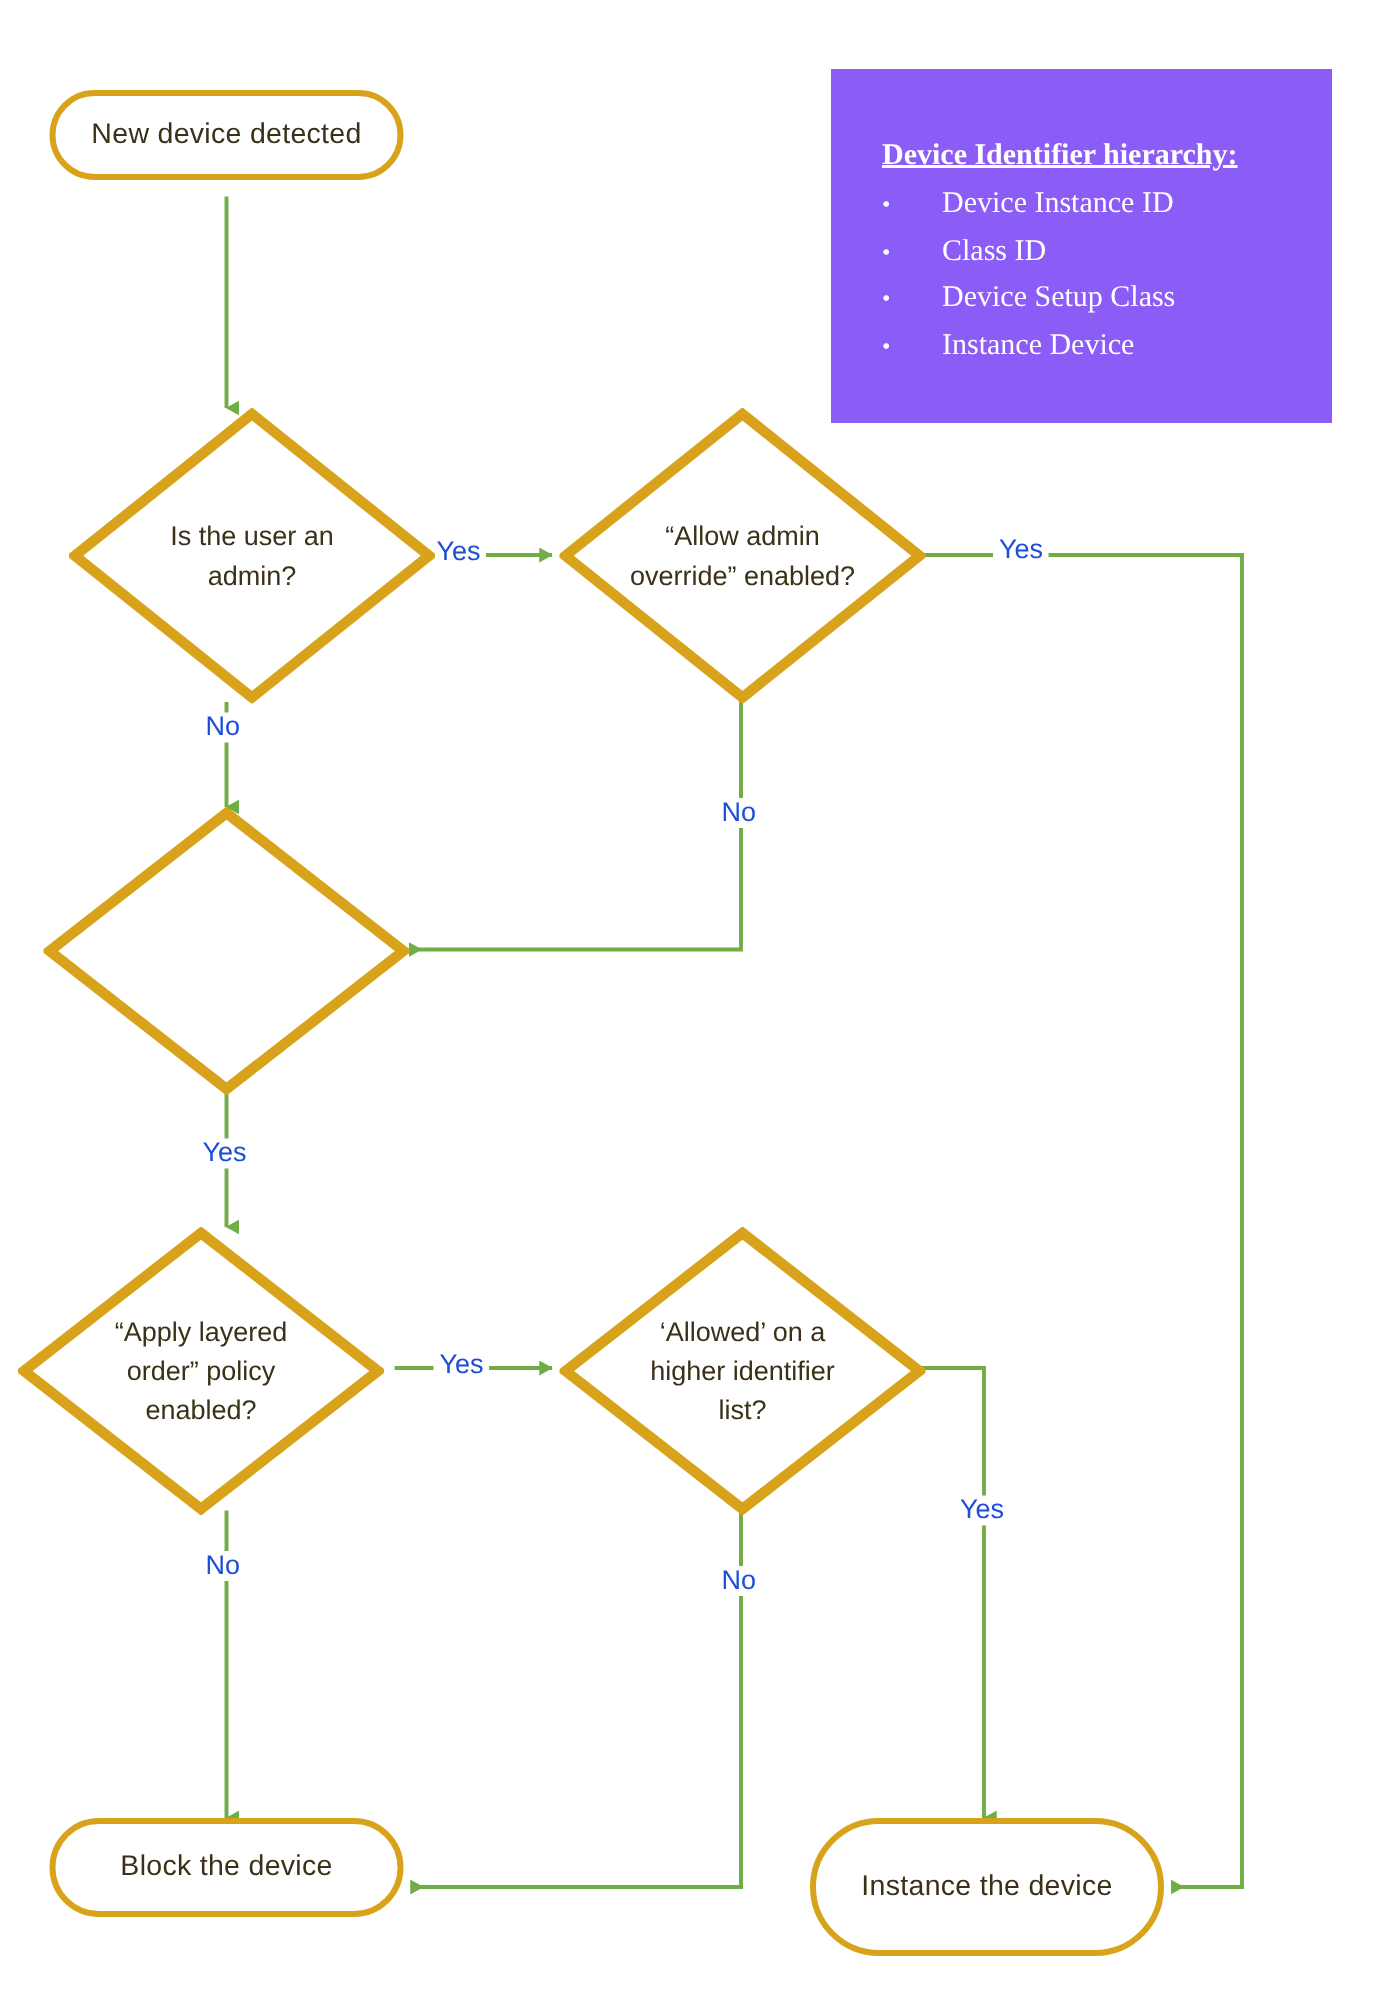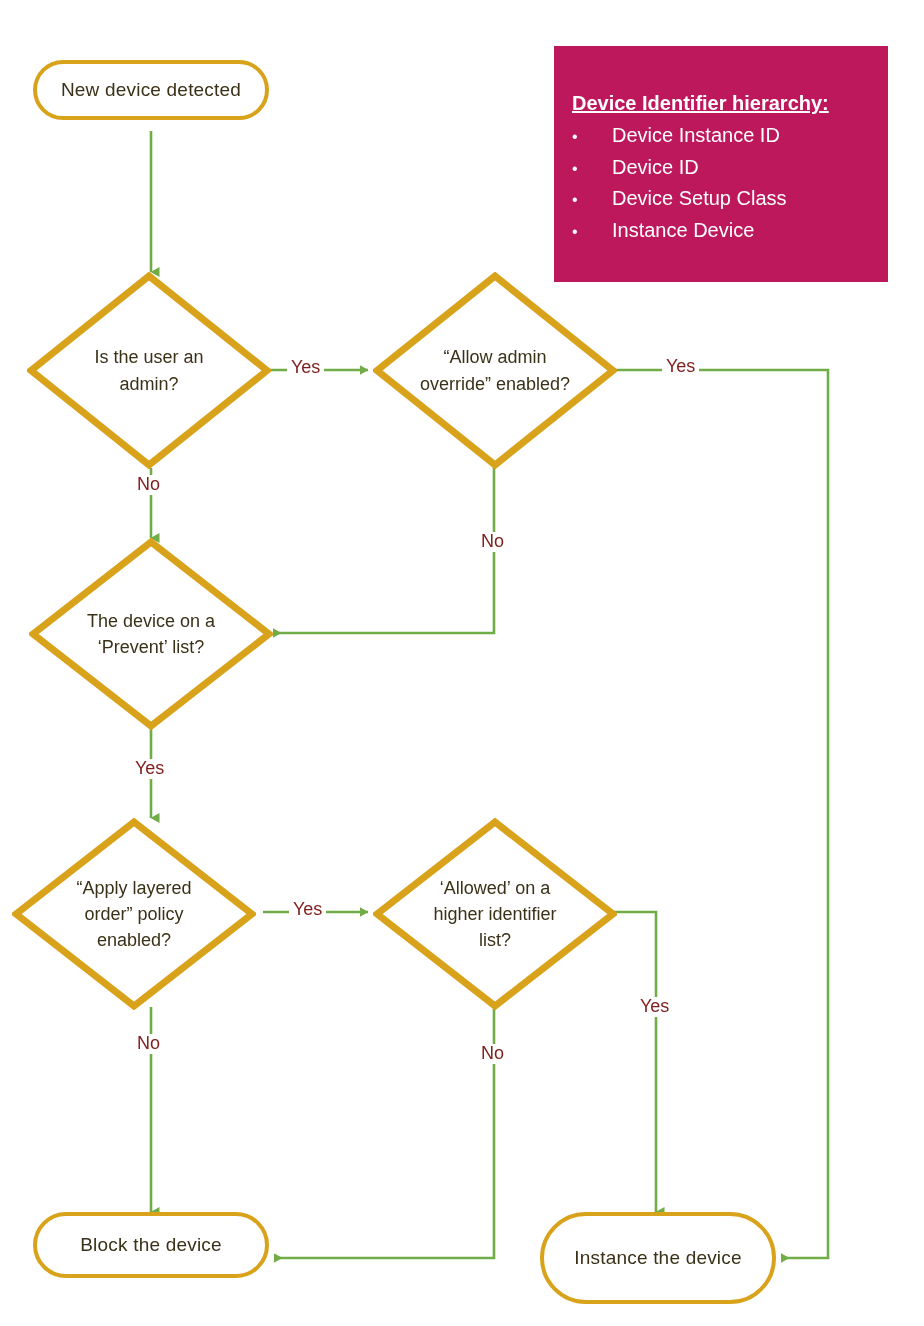--- a/index.html
+++ b/index.html
@@ -70,23 +70,24 @@
     justify-content: center;
     text-align: center;
     color: #3B3118;
     font-size: 18px;
     line-height: 1.45;
   }
 
   
   .legend {
     position: absolute;
-    background: #be185d;
+    background: #8b5cf6;
     box-sizing: border-box;
-    padding: 44px 0 0 0;
+    padding: 44px 0 0 16px;
+    font-family: Liberation Serif, serif;
   }
   .legend-title {
     color: #ffffff;
     font-size: 20px;
     font-weight: bold;
     text-decoration: underline;
     margin: 0 0 3px 18px;
     line-height: 1.35;
   }
   .legend-list {
@@ -107,21 +108,21 @@
     text-align: left;
     padding-left: 18px;
     box-sizing: border-box;
     font-size: 16px;
     color: #ffffff;
   }
 
   
   .edge-label {
     position: absolute;
-    color: #7f1d1d;
+    color: #1d4ed8;
     font-size: 18px;
     background: #ffffff;
     padding: 0 4px;
     white-space: nowrap;
     line-height: 1.1;
   }
 </style>
 </head>
 <body>
 
@@ -188,39 +189,38 @@
   <div class="edge-label" style="left:133px; top:1034px;">No</div>
 
   <div class="edge-label" style="left:636px; top:997px;">Yes</div>
 
   <div class="edge-label" style="left:477px; top:1044px;">No</div>
 
   <div class="node terminator" style="left:33px; top:48px; width:236px; height:60px;margin-top:12px;">
     <span class="label">New device detected</span>
   </div>
 
-  <div class="node decision" style="left:27px; top:272px; width:244px; height:197px;text-decoration:underline;">
+  <div class="node decision" style="left:46px; top:272px; width:244px; height:197px;text-decoration:underline;">
     <svg class="diamond-svg" viewBox="0 0 244 197" preserveAspectRatio="none">
       <polygon points="122,4 240,98.5 122,193 4,98.5" fill="#ffffff" stroke="#D9A21B" stroke-width="7" stroke-linejoin="miter"></polygon>
     </svg>
     <span class="label">Is the user an admin?</span>
   </div>
 
   <div class="node decision" style="left:373px; top:272px; width:244px; height:197px;">
     <svg class="diamond-svg" viewBox="0 0 244 197" preserveAspectRatio="none">
       <polygon points="122,4 240,98.5 122,193 4,98.5" fill="#ffffff" stroke="#D9A21B" stroke-width="7" stroke-linejoin="miter"></polygon>
     </svg>
     <span class="label">“Allow admin override” enabled?</span>
   </div>
 
   <div class="node decision" style="left:29px; top:538px; width:244px; height:192px;">
     <svg class="diamond-svg" viewBox="0 0 244 192" preserveAspectRatio="none">
       <polygon points="122,4 240,96 122,188 4,96" fill="#ffffff" stroke="#D9A21B" stroke-width="7" stroke-linejoin="miter"></polygon>
     </svg>
-    <span class="label">The device on a ‘Prevent’ list?</span>
   </div>
 
   <div class="node decision" style="left:12px; top:818px; width:244px; height:192px;">
     <svg class="diamond-svg" viewBox="0 0 244 192" preserveAspectRatio="none">
       <polygon points="122,4 240,96 122,188 4,96" fill="#ffffff" stroke="#D9A21B" stroke-width="7" stroke-linejoin="miter"></polygon>
     </svg>
     <span class="label">“Apply layered order” policy enabled?</span>
   </div>
 
   <div class="node decision" style="left:373px; top:818px; width:244px; height:192px;">
@@ -240,21 +240,21 @@
 
   <div class="legend" style="left:554px; top:46px; width:334px; height:236px;">
     <div class="legend-title">Device Identifier hierarchy:</div>
     <ul class="legend-list">
       <li>
         <span class="legend-bullet">•</span>
         <span>Device Instance ID</span>
       </li>
       <li>
         <span class="legend-bullet">•</span>
-        <span>Device ID</span>
+        <span>Class ID</span>
       </li>
       <li>
         <span class="legend-bullet">•</span>
         <span>Device Setup Class</span>
       </li>
       <li>
         <span class="legend-bullet">•</span>
         <span>Instance Device</span>
       </li>
     </ul>

